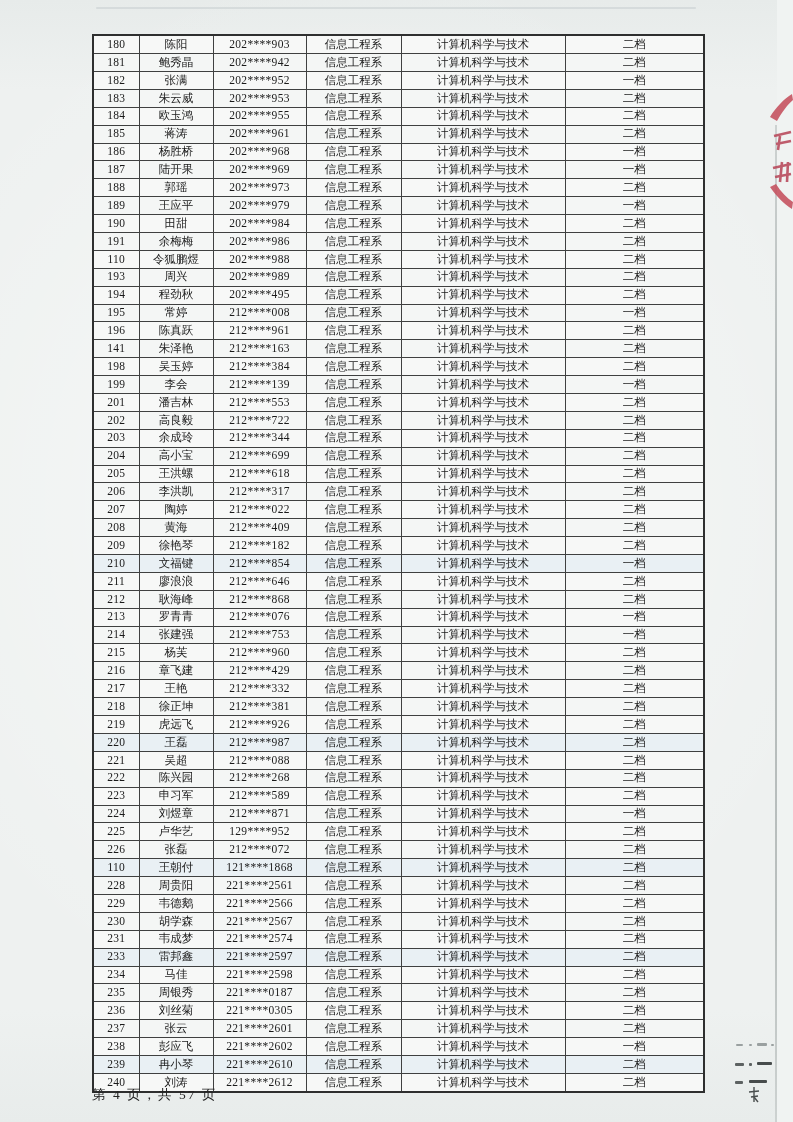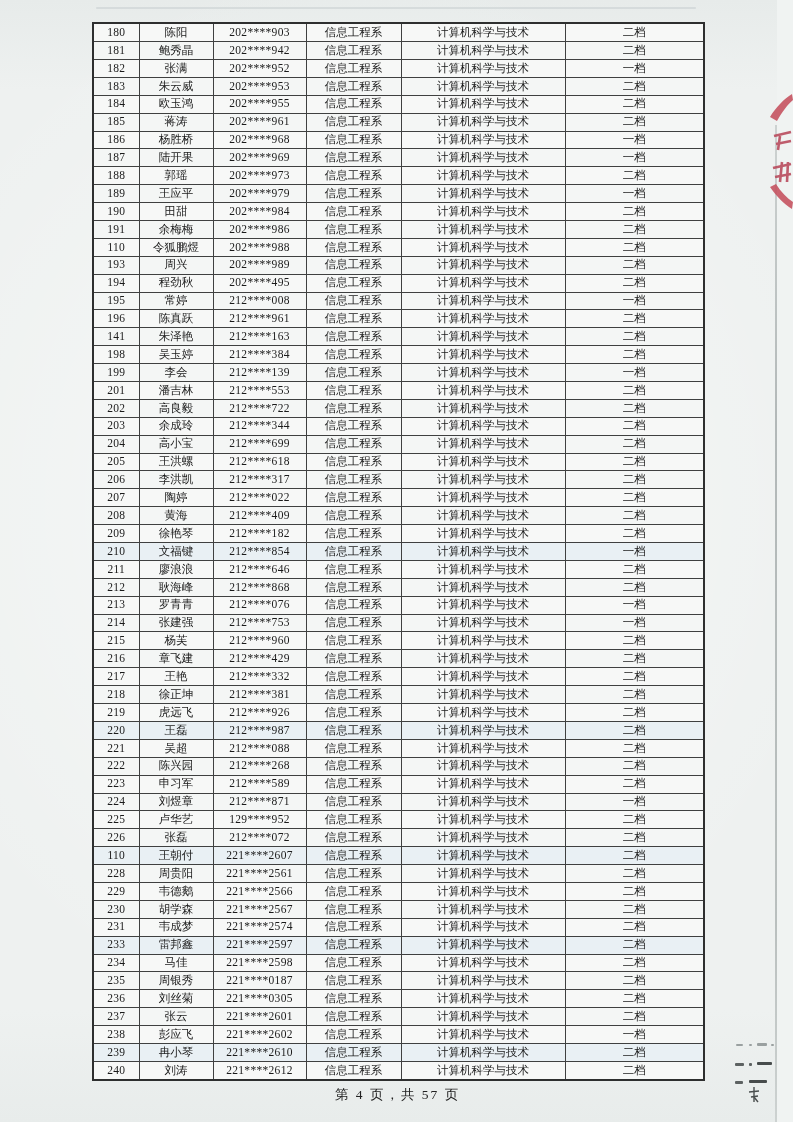--- a/index.html
+++ b/index.html
@@ -22,21 +22,21 @@
   
   .page-edge{
     position:absolute;left:775px;top:125px;width:2px;height:997px;
     background:linear-gradient(180deg,#cdd2d1,#b2b8b8 30%,#b9bfbe 80%,#cdd2d1);
   }
   .page-edge-light{
     position:absolute;left:777px;top:0;width:16px;height:1122px;
     background:#f0f3f2;
   }
   table.roster{
-    position:absolute;left:92px;top:22px;width:611px;height:1059px;
+    position:absolute;left:92px;top:34px;width:611px;height:1059px;
     border-collapse:collapse;table-layout:fixed;
     background:#f7f8f7;
   }
   table.roster td{
     border:1px solid #3f4040;
     padding:0 2px;text-align:center;vertical-align:middle;
     font-size:11.5px;color:#1a1a1a;line-height:1;
     white-space:nowrap;overflow:hidden;
   }
   table.roster{border:2px solid #2e2f2f;}
@@ -44,21 +44,21 @@
   
   table.roster tr:nth-child(30) td,
   table.roster tr:nth-child(40) td,
   table.roster tr:nth-child(47) td,
   table.roster tr:nth-child(52) td,
   table.roster tr:nth-child(58) td{background:#e9f0f4;}
   td.c0,td.c2{font-family:"Liberation Serif","DejaVu Serif",serif;letter-spacing:.3px;}
   td.c2{font-size:11.5px;}
   .footer{
     position:absolute;left:92px;top:1086px;width:611px;
-    text-align:center;font-size:13.5px;color:#222;
+    font-size:13.5px;color:#222;
     letter-spacing:2px;
   }
   .seal{position:absolute;left:764px;top:92px;width:29px;height:118px;opacity:.88;}
   .bleed{position:absolute;background:#9aa0a0;border-radius:1px;}
   .bleed.dark{background:#5d6262;}
   .bleed.darker{background:#474c4c;}
   .bleed-glyph{position:absolute;left:747px;top:1086px;}
 </style>
 </head>
 <body>
@@ -442,21 +442,21 @@
         <td class="c0">226</td>
         <td class="c1">张磊</td>
         <td class="c2">212****072</td>
         <td class="c3">信息工程系</td>
         <td class="c4">计算机科学与技术</td>
         <td class="c5">二档</td>
       </tr>
       <tr>
         <td class="c0">110</td>
         <td class="c1">王朝付</td>
-        <td class="c2">221****2607</td>
+        <td class="c2">121****1868</td>
         <td class="c3">信息工程系</td>
         <td class="c4">计算机科学与技术</td>
         <td class="c5">二档</td>
       </tr>
       <tr>
         <td class="c0">228</td>
         <td class="c1">周贵阳</td>
         <td class="c2">221****2561</td>
         <td class="c3">信息工程系</td>
         <td class="c4">计算机科学与技术</td>

